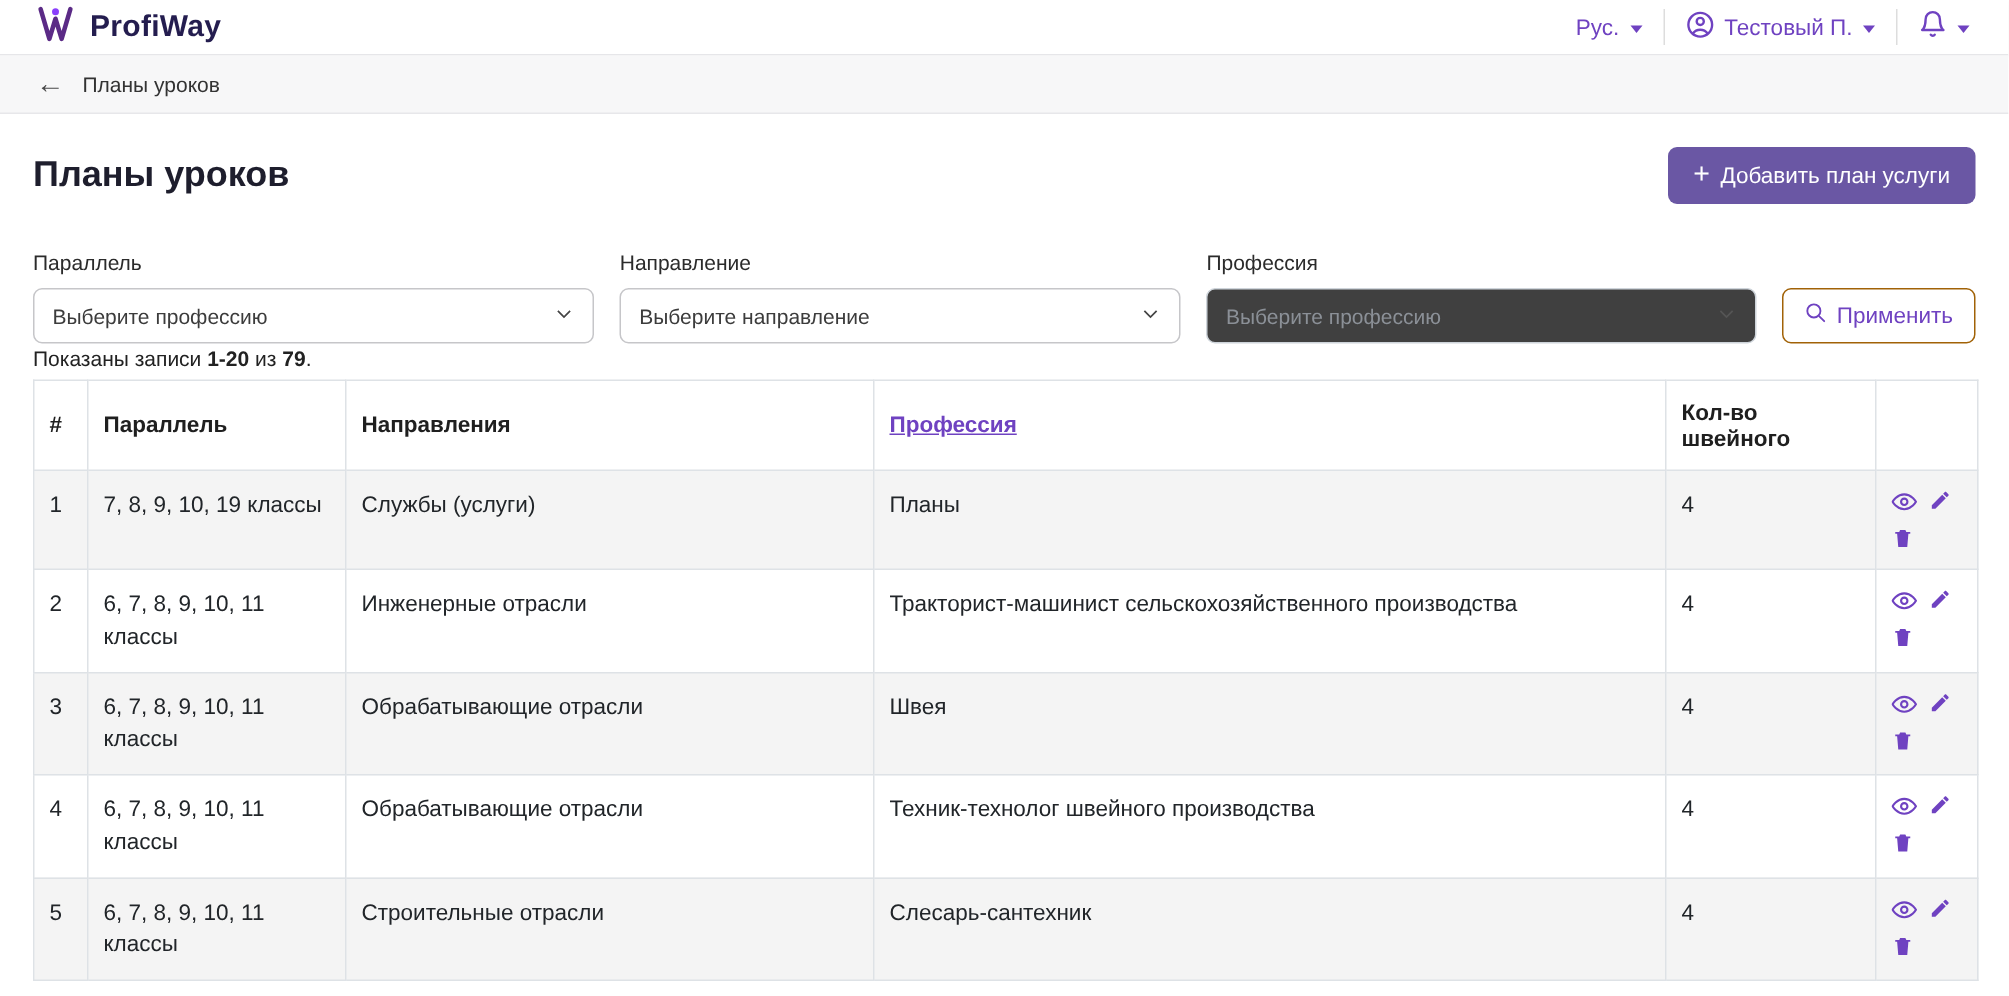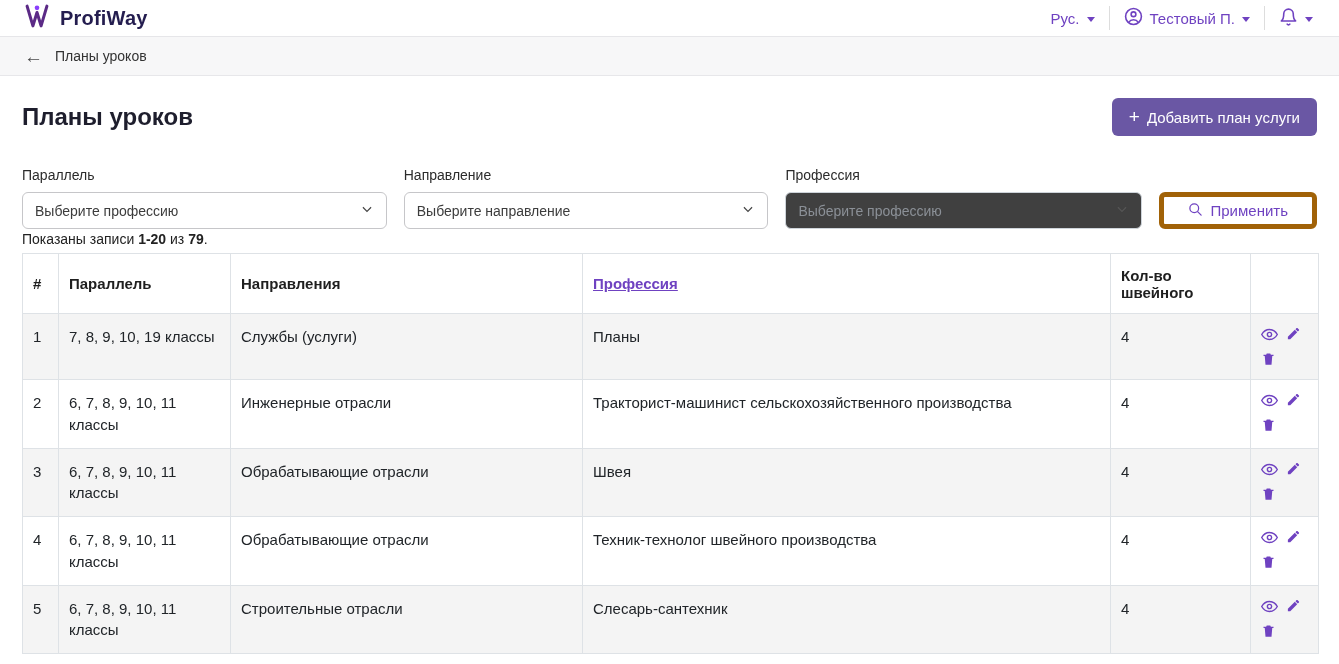--- a/index.html
+++ b/index.html
@@ -33,22 +33,22 @@
   .btn-primary .plus { font-size:19px; font-weight:400; line-height:1; margin-top:-2px; }
 
   
   .filters { display:flex; gap:17px; margin-top:31px; align-items:flex-end; }
   .filter { width:378px; }
   .filter-label { font-size:14px; color:#2b2b2b; margin-bottom:9px; }
   .select { height:37px; border:1px solid #c6c6c9; border-radius:6px; background:#fff;
     display:flex; align-items:center; justify-content:space-between; padding:0 12px;
     font-size:14px; color:#3c3c3c; cursor:pointer; }
   .select.disabled { background:#404040; color:#8b9097; border-color:#ced4da; cursor:default; }
-  .btn-outline { margin-left:auto; height:37px; border:5px solid #a16207; color:#6f42c1;
-    background:#fff; border-radius:6px; padding:0 24px; font-size:15px; display:flex;
+  .btn-outline { margin-left:auto; height:37px; border:1px solid #a16207; color:#6f42c1;
+    background:#fff; border-radius:6px; padding:0 14px; font-size:15px; display:flex;
     align-items:center; gap:7px; cursor:pointer; }
 
   
   .summary { margin-top:2px; font-size:14px; color:#222; }
   table { border-collapse:collapse; width:1296px; margin-top:6px; table-layout:fixed; }
   th,td { border:1px solid #dee2e6; text-align:left; font-size:15px; }
   th { padding:8px 10px; vertical-align:middle; height:60px; font-weight:700; color:#1f1f1f; background:#fff; }
   th a { color:#6f42c1; text-decoration:underline; cursor:pointer; }
   td { padding:12px 10px; vertical-align:top; line-height:1.45; }
   tbody tr { height:61px; }

